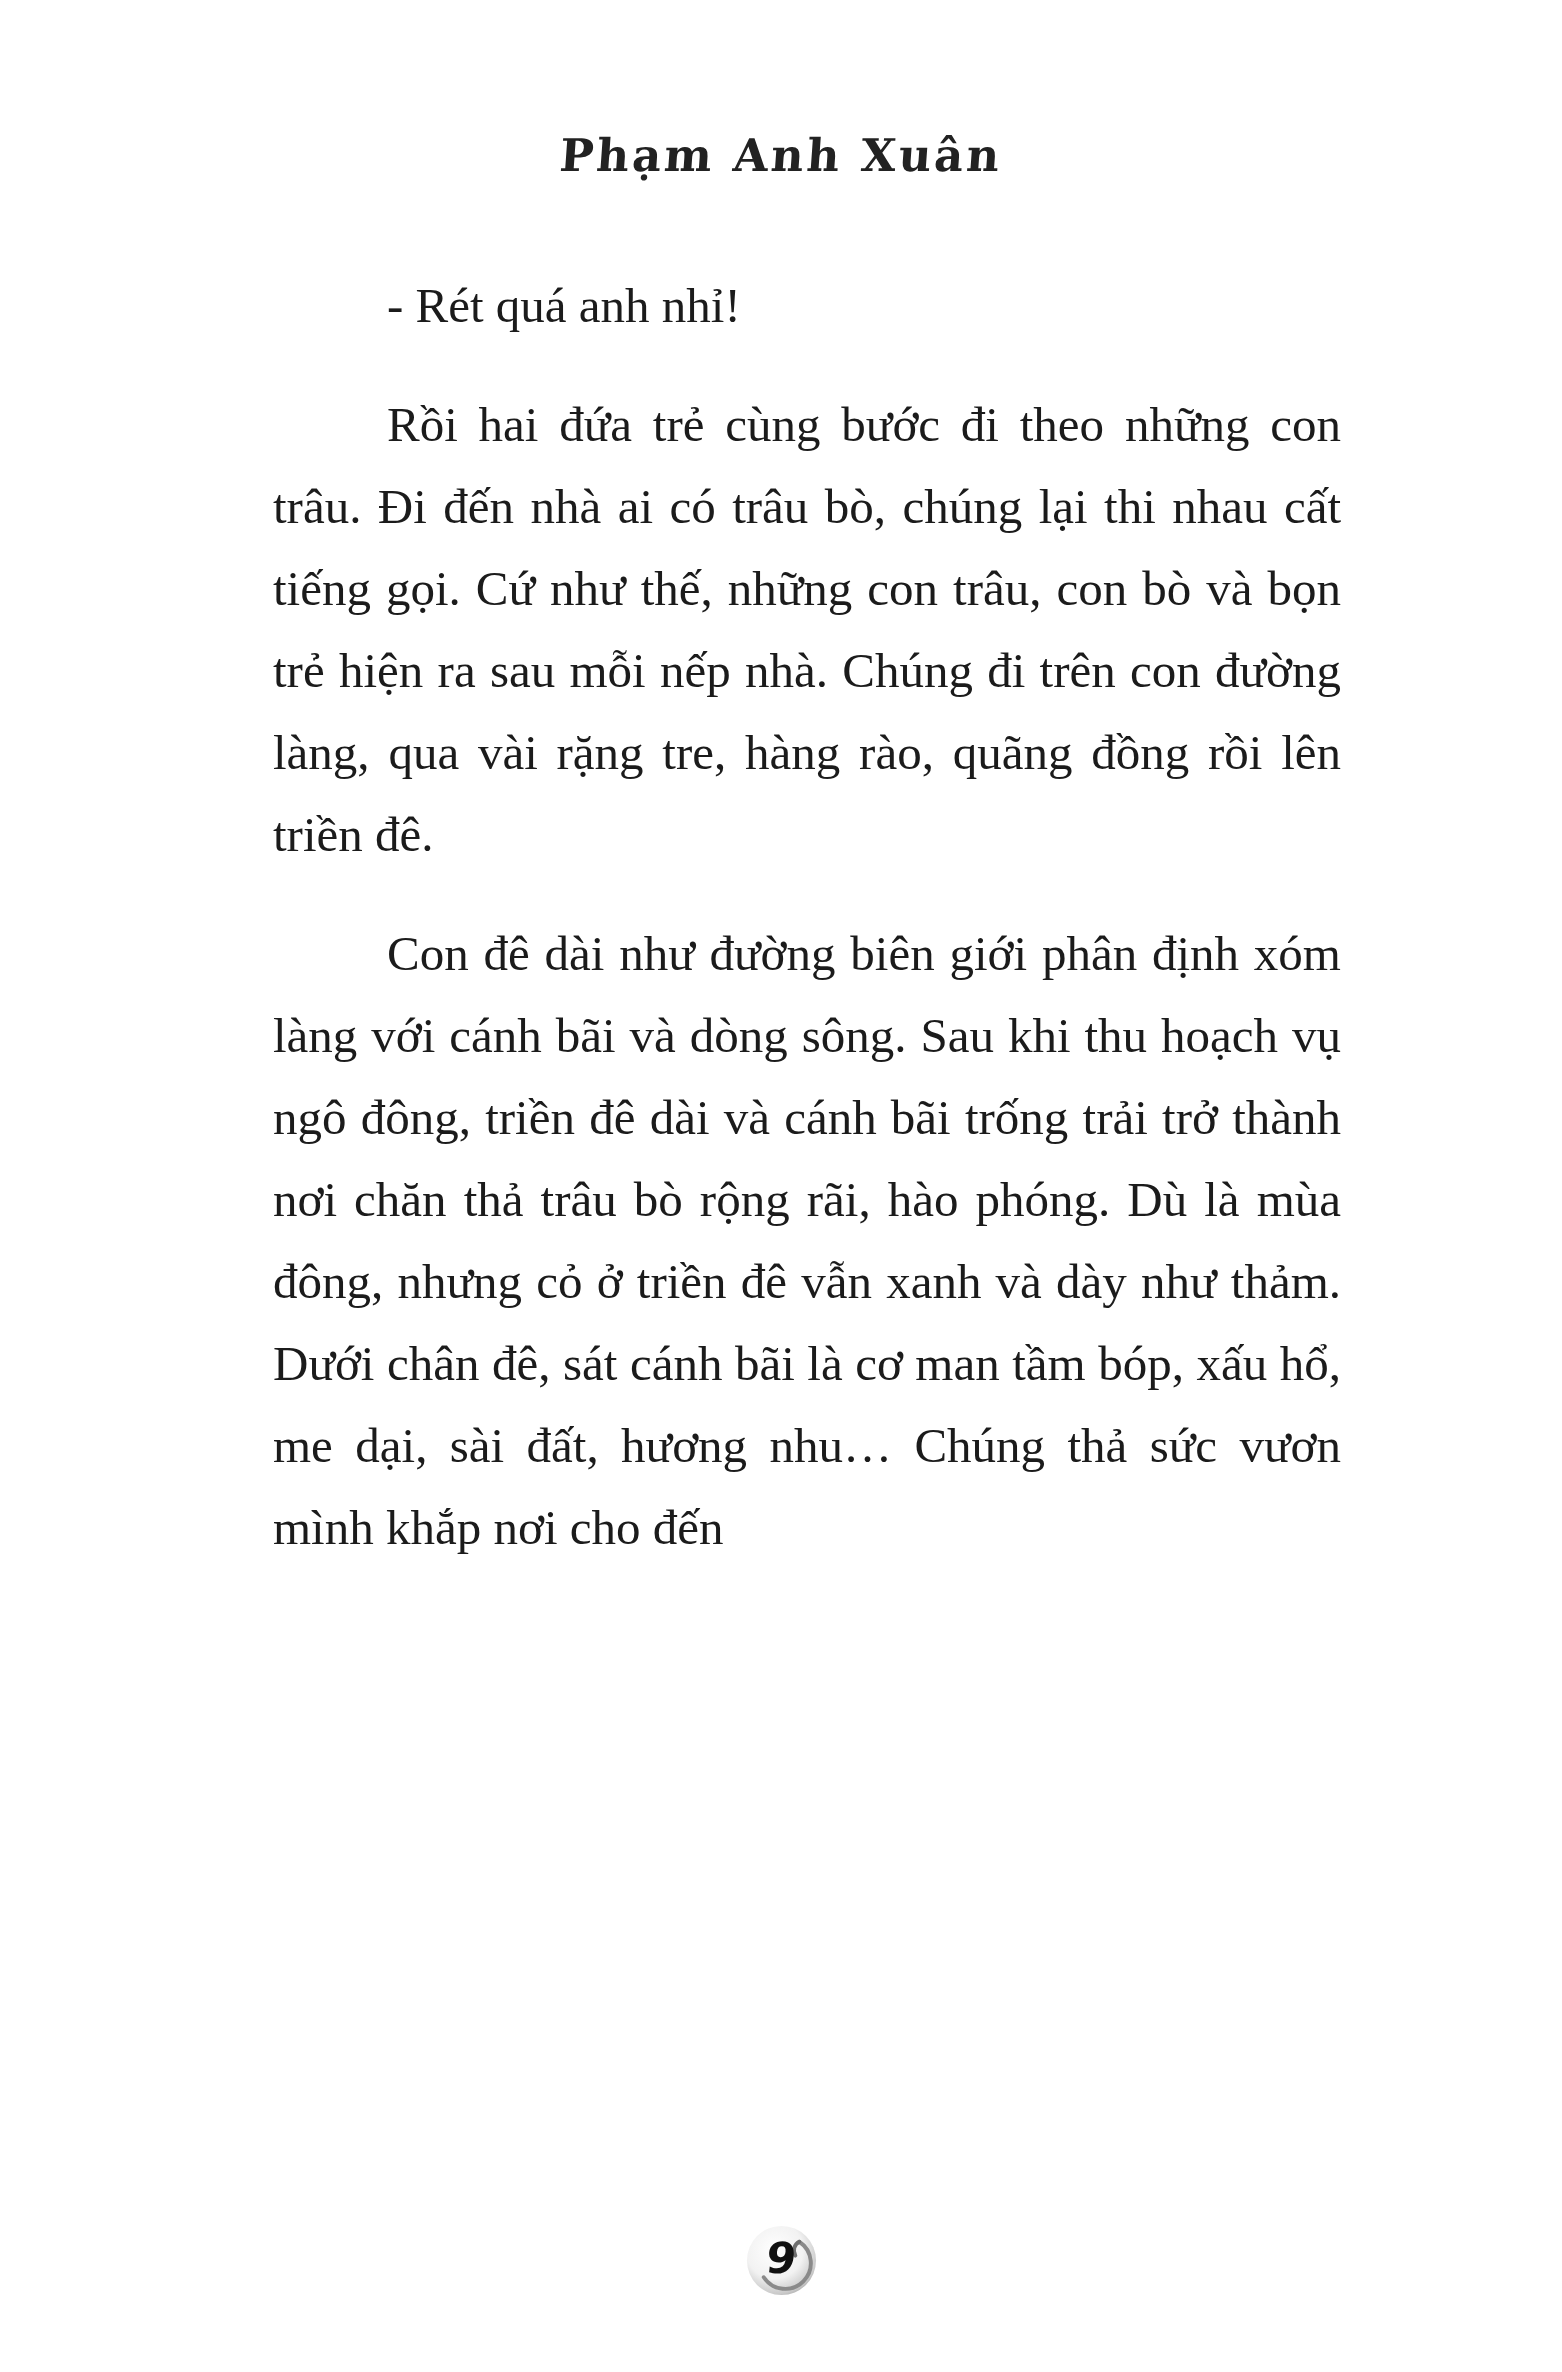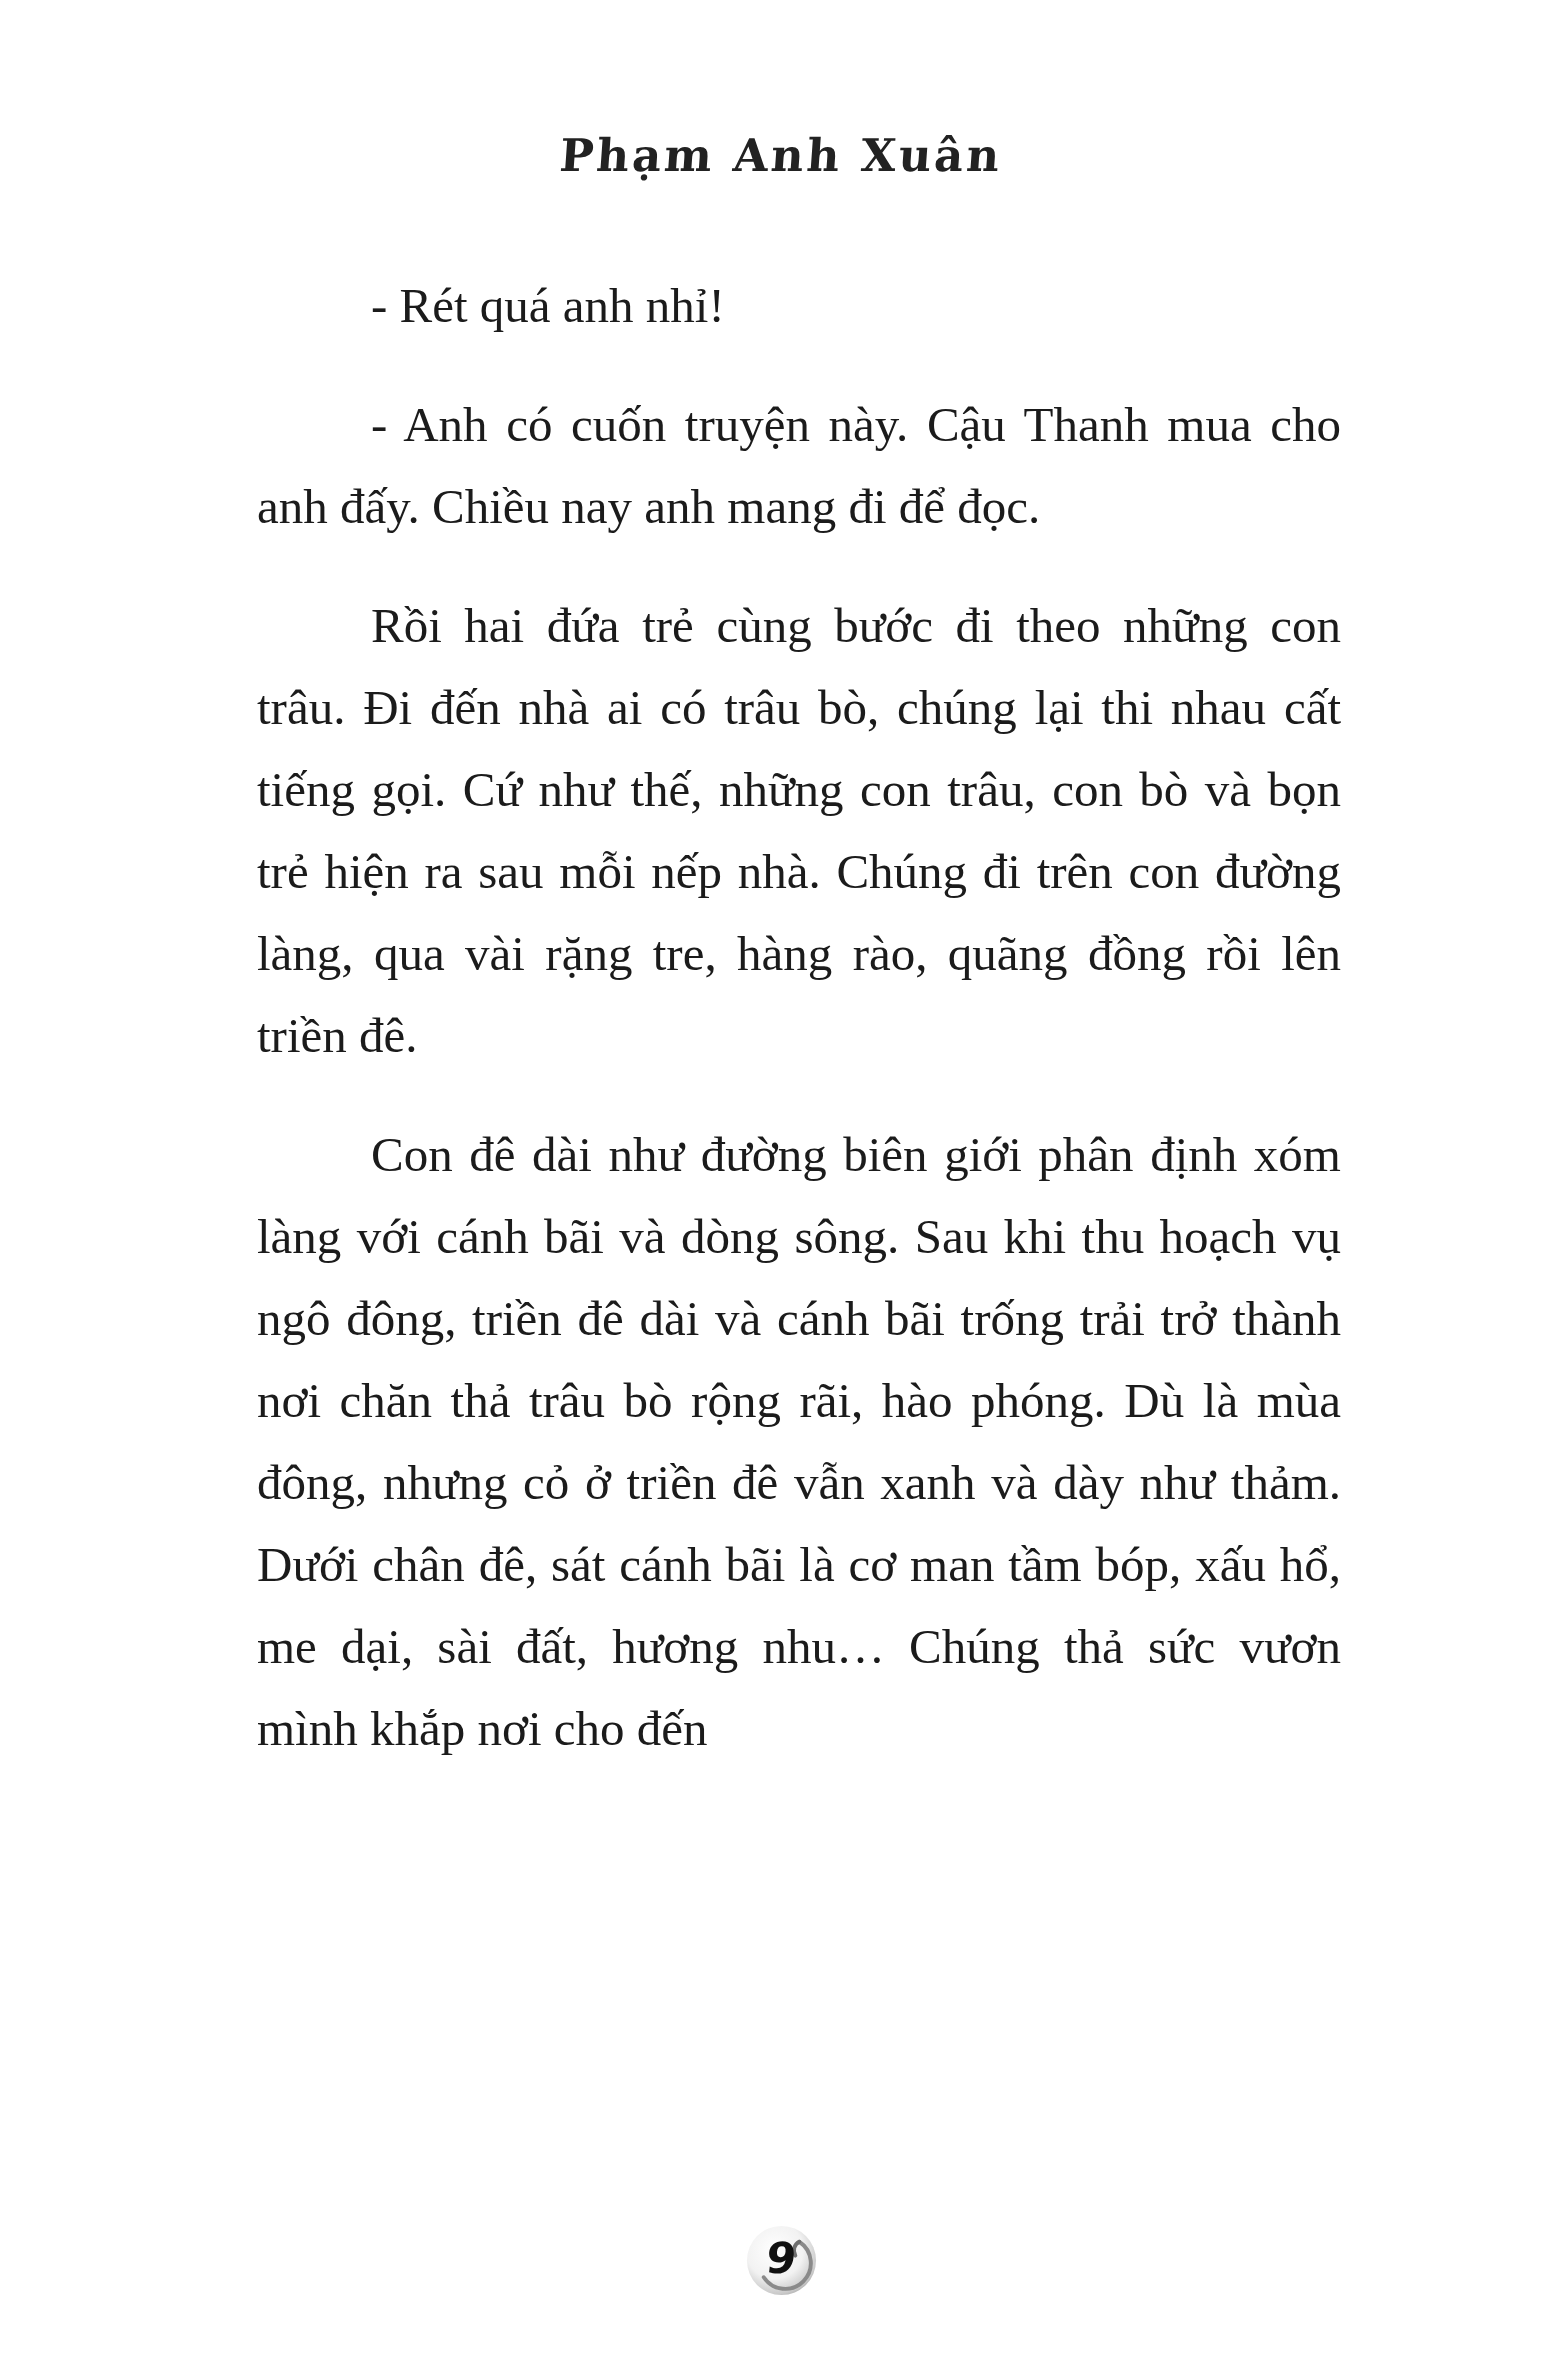--- a/index.html
+++ b/index.html
@@ -34,21 +34,21 @@
     position: absolute;
     top: 265px;
     left: 257px;
     right: 221px;
     text-align: justify;
     font-size: 49px;
     line-height: 82px;
     color: #1b1b1b;
   }
   .body-text p {
-    margin: 0 0 37px 0;
+    margin: 0 0 37px 16px;
     text-indent: 114px;
   }
   .footer {
     position: absolute;
     left: 0;
     right: 0;
     bottom: 76px;
     display: flex;
     justify-content: center;
   }
@@ -80,21 +80,20 @@
 </style>
 </head>
 <body>
 
 <div class="page">
 
   <div class="running-header">Phạm Anh Xuân</div>
 
   <div class="body-text">
     <p>- Rét quá anh nhỉ!</p>
-    <p>- Anh có cuốn truyện này. Cậu Thanh mua cho anh đấy. Chiều nay anh mang đi để đọc.</p>
     <p>Rồi hai đứa trẻ cùng bước đi theo những con trâu. Đi đến nhà ai có trâu bò, chúng lại thi nhau cất tiếng gọi. Cứ như thế, những con trâu, con bò và bọn trẻ hiện ra sau mỗi nếp nhà. Chúng đi trên con đường làng, qua vài rặng tre, hàng rào, quãng đồng rồi lên triền đê.</p>
     <p>Con đê dài như đường biên giới phân định xóm làng với cánh bãi và dòng sông. Sau khi thu hoạch vụ ngô đông, triền đê dài và cánh bãi trống trải trở thành nơi chăn thả trâu bò rộng rãi, hào phóng. Dù là mùa đông, nhưng cỏ ở triền đê vẫn xanh và dày như thảm. Dưới chân đê, sát cánh bãi là cơ man tầm bóp, xấu hổ, me dại, sài đất, hương nhu… Chúng thả sức vươn mình khắp nơi cho đến</p>
   </div>
 
   <div class="footer">
     <div class="page-badge">
       <svg viewBox="0 0 74 74" aria-hidden="true">
         <defs>
           <radialGradient id="badgeGrad" cx="40%" cy="35%" r="75%">
             <stop offset="0%" stop-color="#ffffff"></stop>

